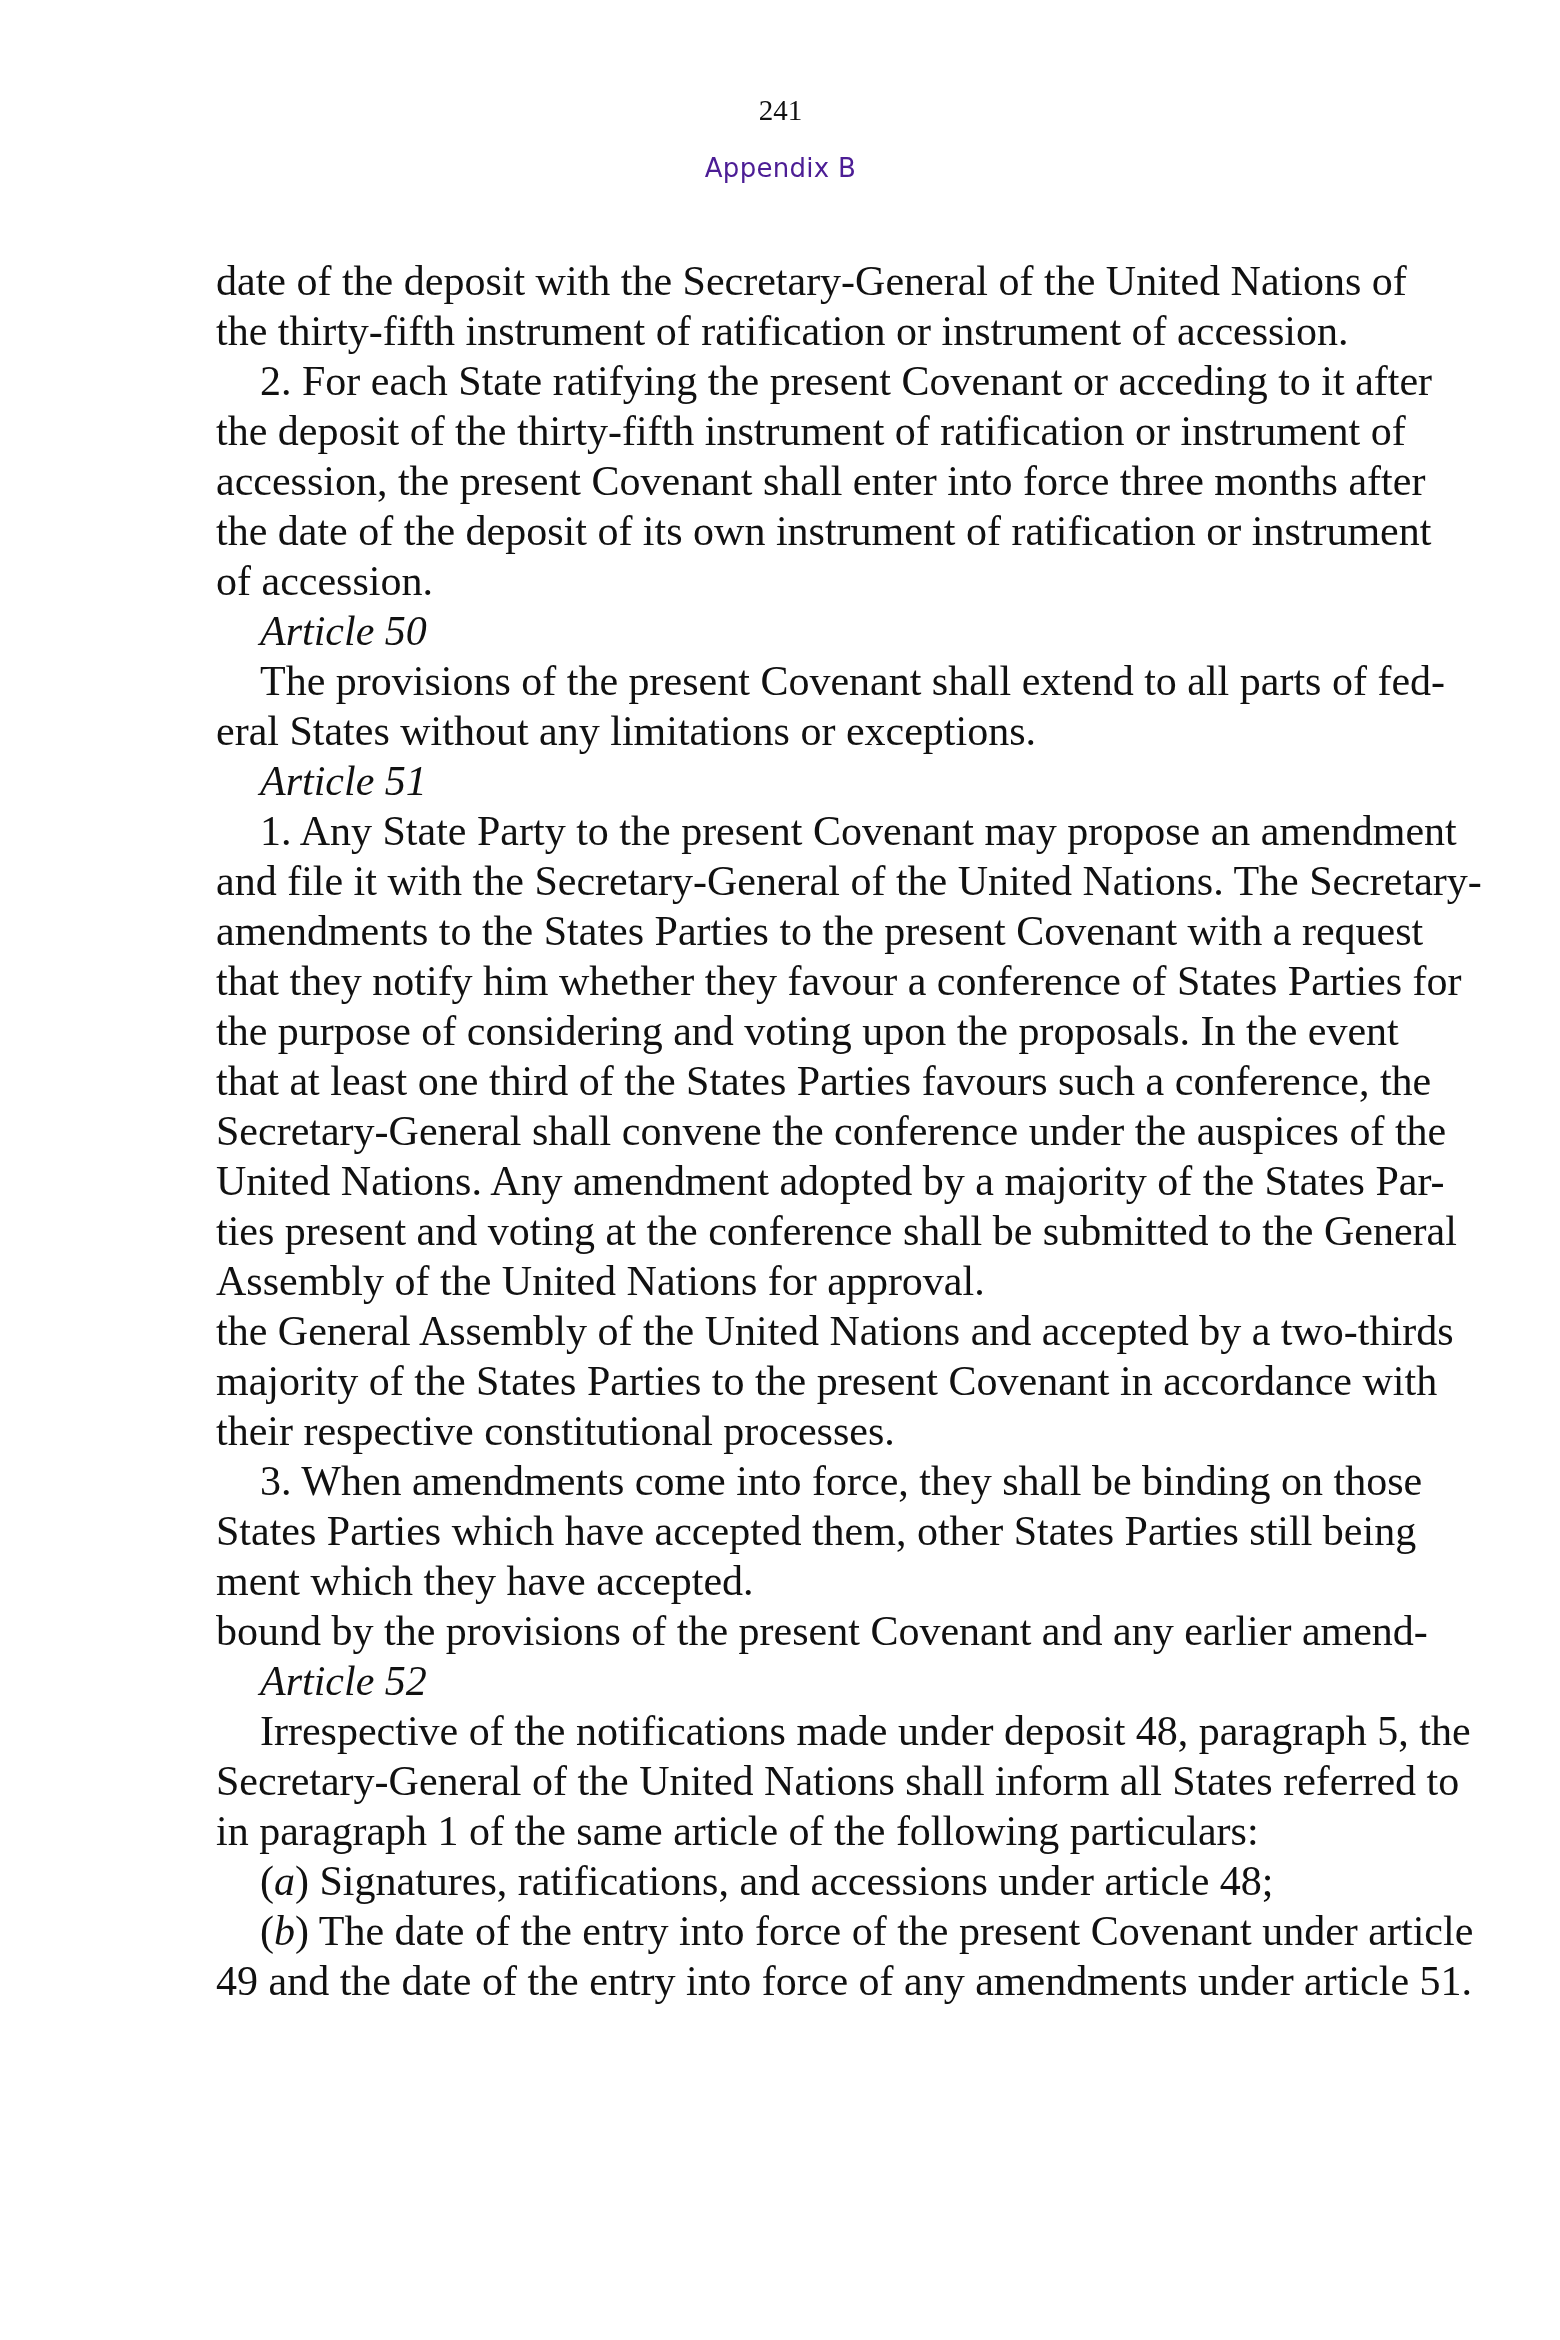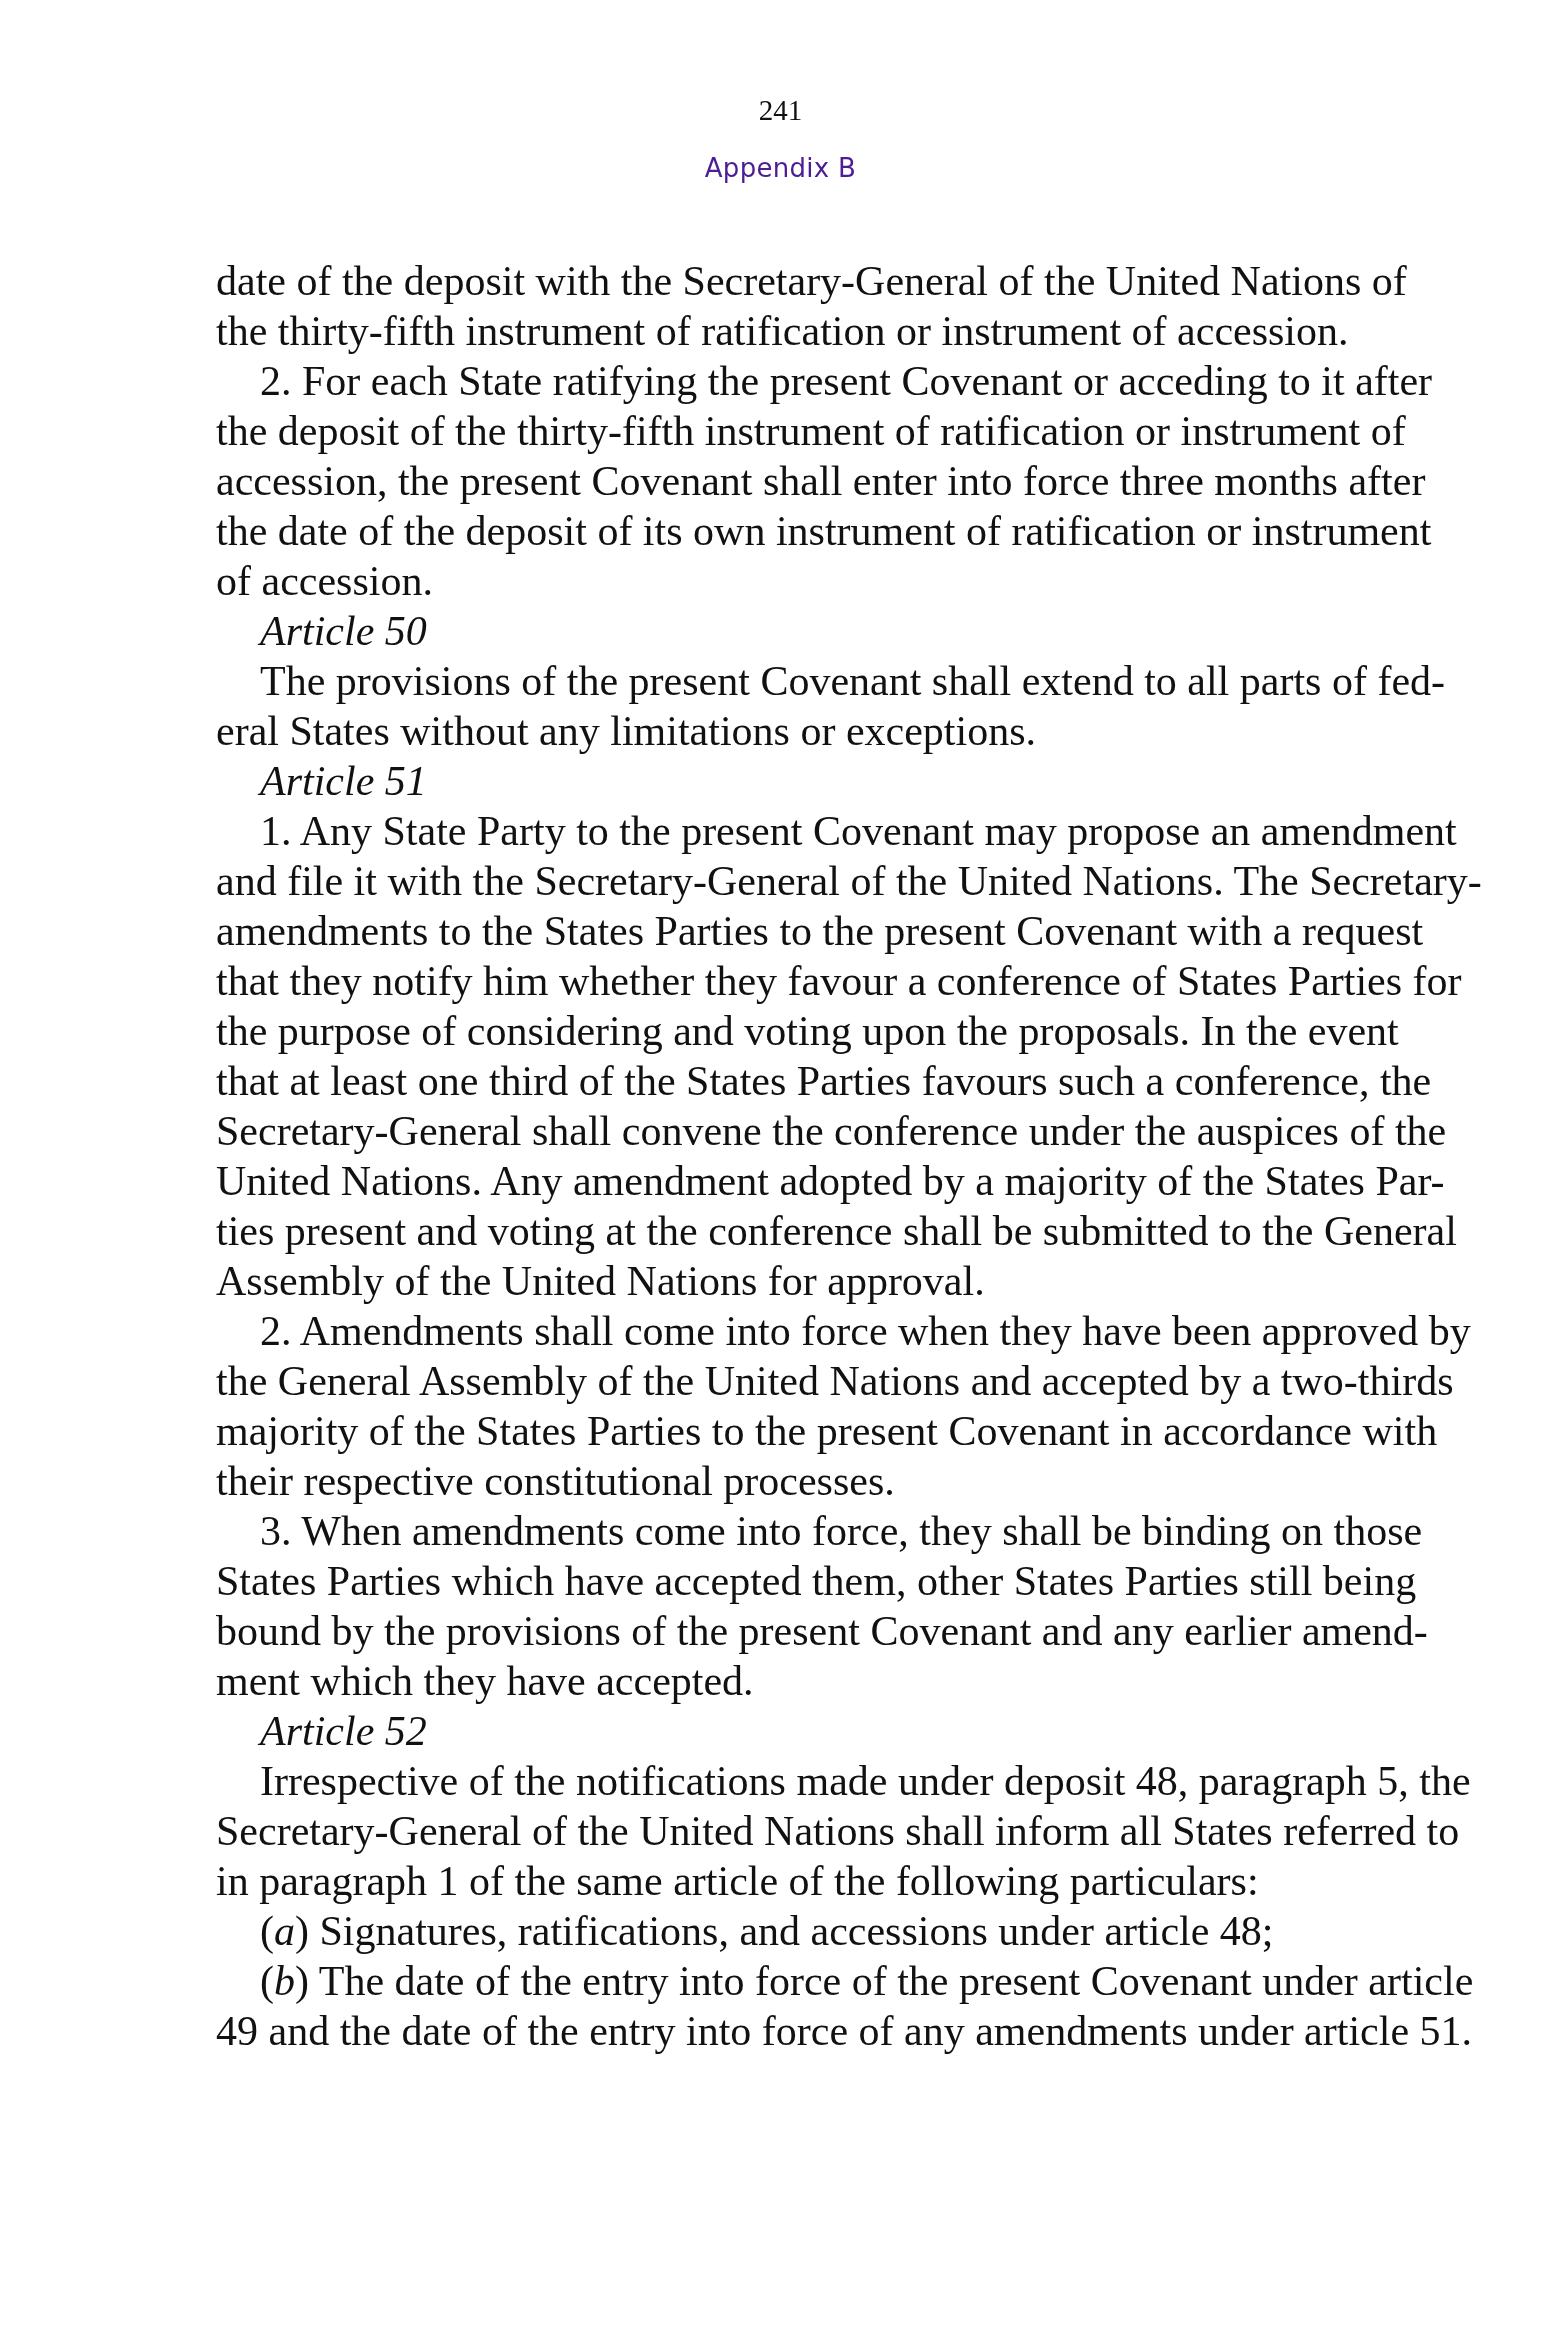--- a/index.html
+++ b/index.html
@@ -38,28 +38,27 @@
       <span class="line indent">1. Any State Party to the present Covenant may propose an amendment</span>
       <span class="line">and file it with the Secretary-General of the United Nations. The Secretary-</span>
       <span class="line">amendments to the States Parties to the present Covenant with a request</span>
       <span class="line">that they notify him whether they favour a conference of States Parties for</span>
       <span class="line">the purpose of considering and voting upon the proposals. In the event</span>
       <span class="line">that at least one third of the States Parties favours such a conference, the</span>
       <span class="line">Secretary-General shall convene the conference under the auspices of the</span>
       <span class="line">United Nations. Any amendment adopted by a majority of the States Par-</span>
       <span class="line">ties present and voting at the conference shall be submitted to the General</span>
       <span class="line last">Assembly of the United Nations for approval.</span>
-      <span class="line indent">2. Amendments shall come into force when they have been approved by</span>
       <span class="line">the General Assembly of the United Nations and accepted by a two-thirds</span>
       <span class="line">majority of the States Parties to the present Covenant in accordance with</span>
       <span class="line last">their respective constitutional processes.</span>
       <span class="line indent">3. When amendments come into force, they shall be binding on those</span>
       <span class="line">States Parties which have accepted them, other States Parties still being</span>
+      <span class="line last">ment which they have accepted.</span>
       <span class="line">bound by the provisions of the present Covenant and any earlier amend-</span>
-      <span class="line last">ment which they have accepted.</span>
       <span class="line indent heading last">Article 52</span>
       <span class="line indent">Irrespective of the notifications made under deposit 48, paragraph 5, the</span>
       <span class="line">Secretary-General of the United Nations shall inform all States referred to</span>
       <span class="line last">in paragraph 1 of the same article of the following particulars:</span>
       <span class="line indent last">(<span class="it">a</span>)<span> Signatures, ratifications, and accessions under article 48;</span></span>
       <span class="line indent">(<span class="it">b</span>)<span> The date of the entry into force of the present Covenant under article</span></span>
       <span class="line last">49 and the date of the entry into force of any amendments under article 51.</span>
     </div>
 </div>
 

